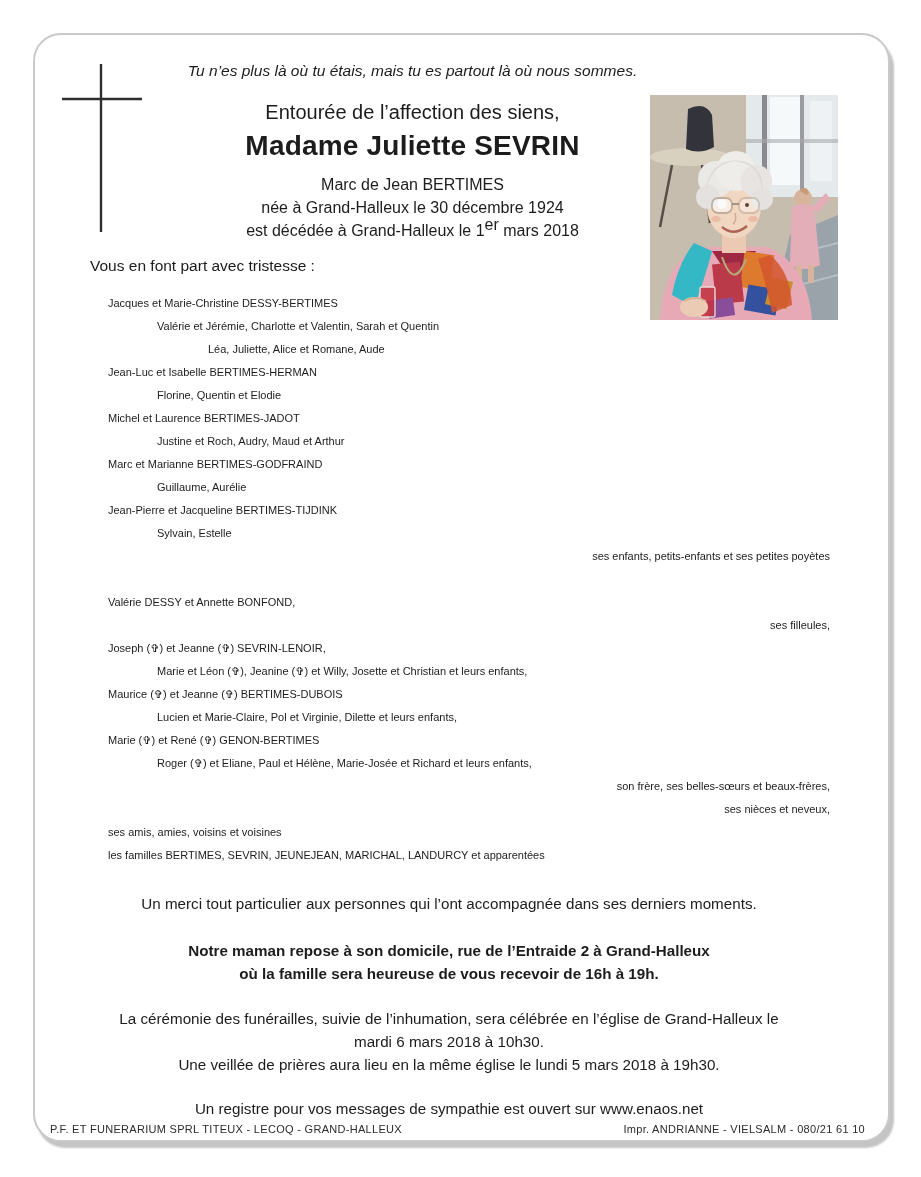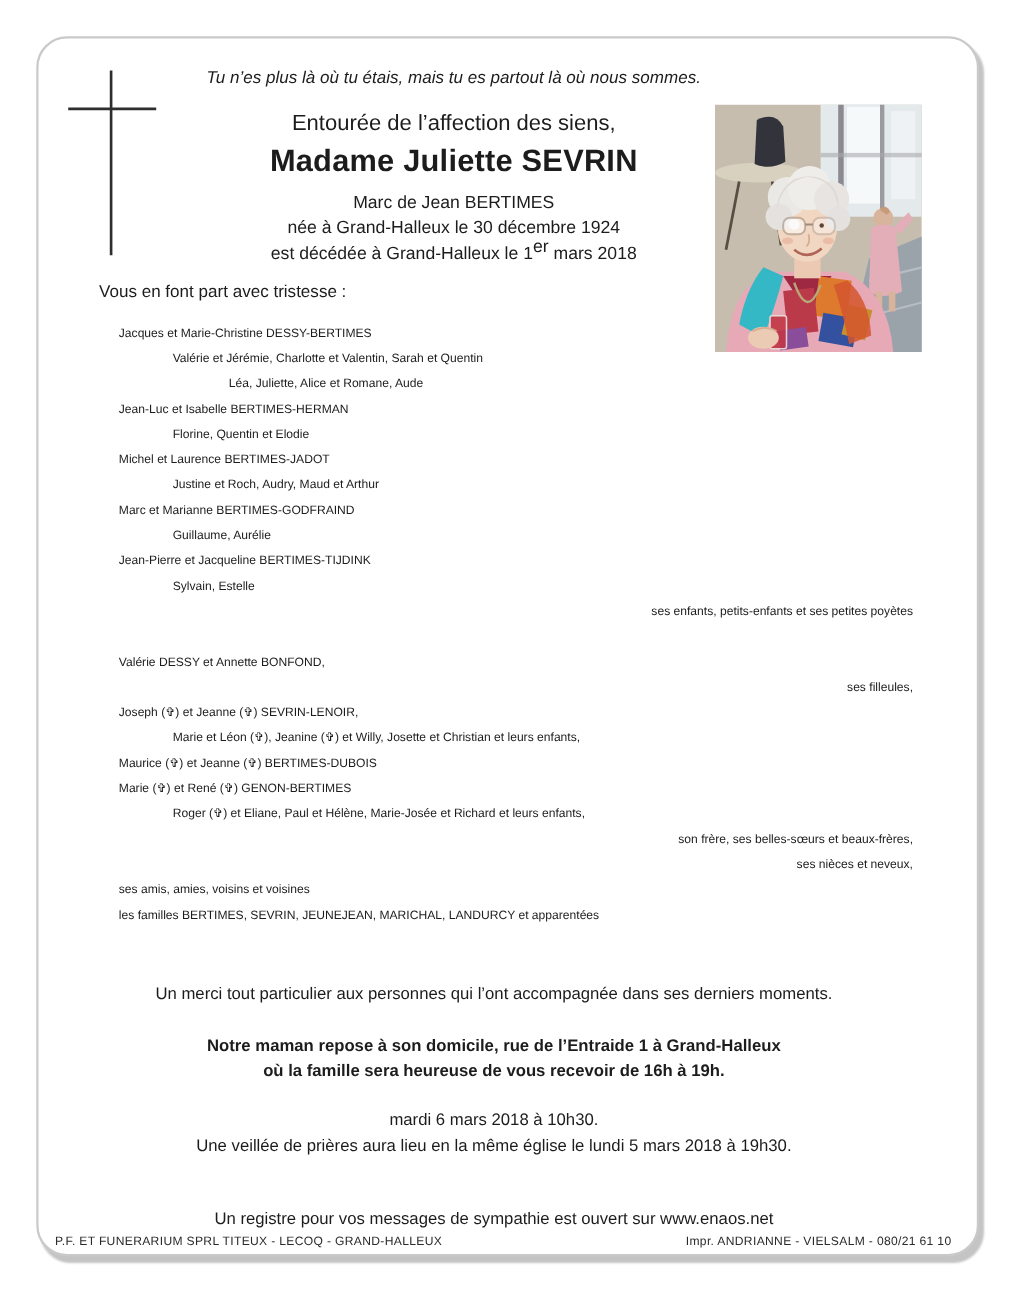--- a/index.html
+++ b/index.html
@@ -138,34 +138,36 @@
       <div class="fline i1">Guillaume, Aurélie</div>
       <div class="fline i0">Jean-Pierre et Jacqueline BERTIMES-TIJDINK</div>
       <div class="fline i1">Sylvain, Estelle</div>
       <div class="fline right">ses enfants, petits-enfants et ses petites poyètes</div>
       <div class="fline spacer"></div>
       <div class="fline i0">Valérie DESSY et Annette BONFOND,</div>
       <div class="fline right">ses filleules,</div>
       <div class="fline i0">Joseph (✞) et Jeanne (✞) SEVRIN-LENOIR,</div>
       <div class="fline i1">Marie et Léon (✞), Jeanine (✞) et Willy, Josette et Christian et leurs enfants,</div>
       <div class="fline i0">Maurice (✞) et Jeanne (✞) BERTIMES-DUBOIS</div>
+      <div class="fline i1">Lucien et Marie-Claire, Pol et Virginie, Dilette et leurs enfants,</div>
       <div class="fline i0">Marie (✞) et René (✞) GENON-BERTIMES</div>
       <div class="fline i1">Roger (✞) et Eliane, Paul et Hélène, Marie-Josée et Richard et leurs enfants,</div>
       <div class="fline right">son frère, ses belles-sœurs et beaux-frères,</div>
       <div class="fline right">ses nièces et neveux,</div>
       <div class="fline i0">ses amis, amies, voisins et voisines</div>
       <div class="fline i0">les familles BERTIMES, SEVRIN, JEUNEJEAN, MARICHAL, LANDURCY et apparentées</div>
     </div>
 
   <div class="abs cblock thanks">Un merci tout particulier aux personnes qui l’ont accompagnée dans ses derniers moments.</div>
   <div class="abs cblock repose">
-    <div>Notre maman repose à son domicile, rue de l’Entraide 1 à Grand-Halleux</div>
+    <div>Notre maman repose à son domicile, rue de l’Entraide 2 à Grand-Halleux</div>
     <div>où la famille sera heureuse de vous recevoir de 16h à 19h.</div>
   </div>
   <div class="abs cblock ceremony">
+    <div>La cérémonie des funérailles, suivie de l’inhumation, sera célébrée en l’église de Grand-Halleux le</div>
     <div>mardi 6 mars 2018 à 10h30.</div>
     <div>Une veillée de prières aura lieu en la même église le lundi 5 mars 2018 à 19h30.</div>
   </div>
   <div class="abs cblock register">Un registre pour vos messages de sympathie est ouvert sur www.enaos.net</div>
 
   <div class="abs footer">
     <span>P.F. ET FUNERARIUM SPRL TITEUX - LECOQ - GRAND-HALLEUX</span>
     <span>Impr. ANDRIANNE - VIELSALM - 080/21 61 10</span>
   </div>
 

